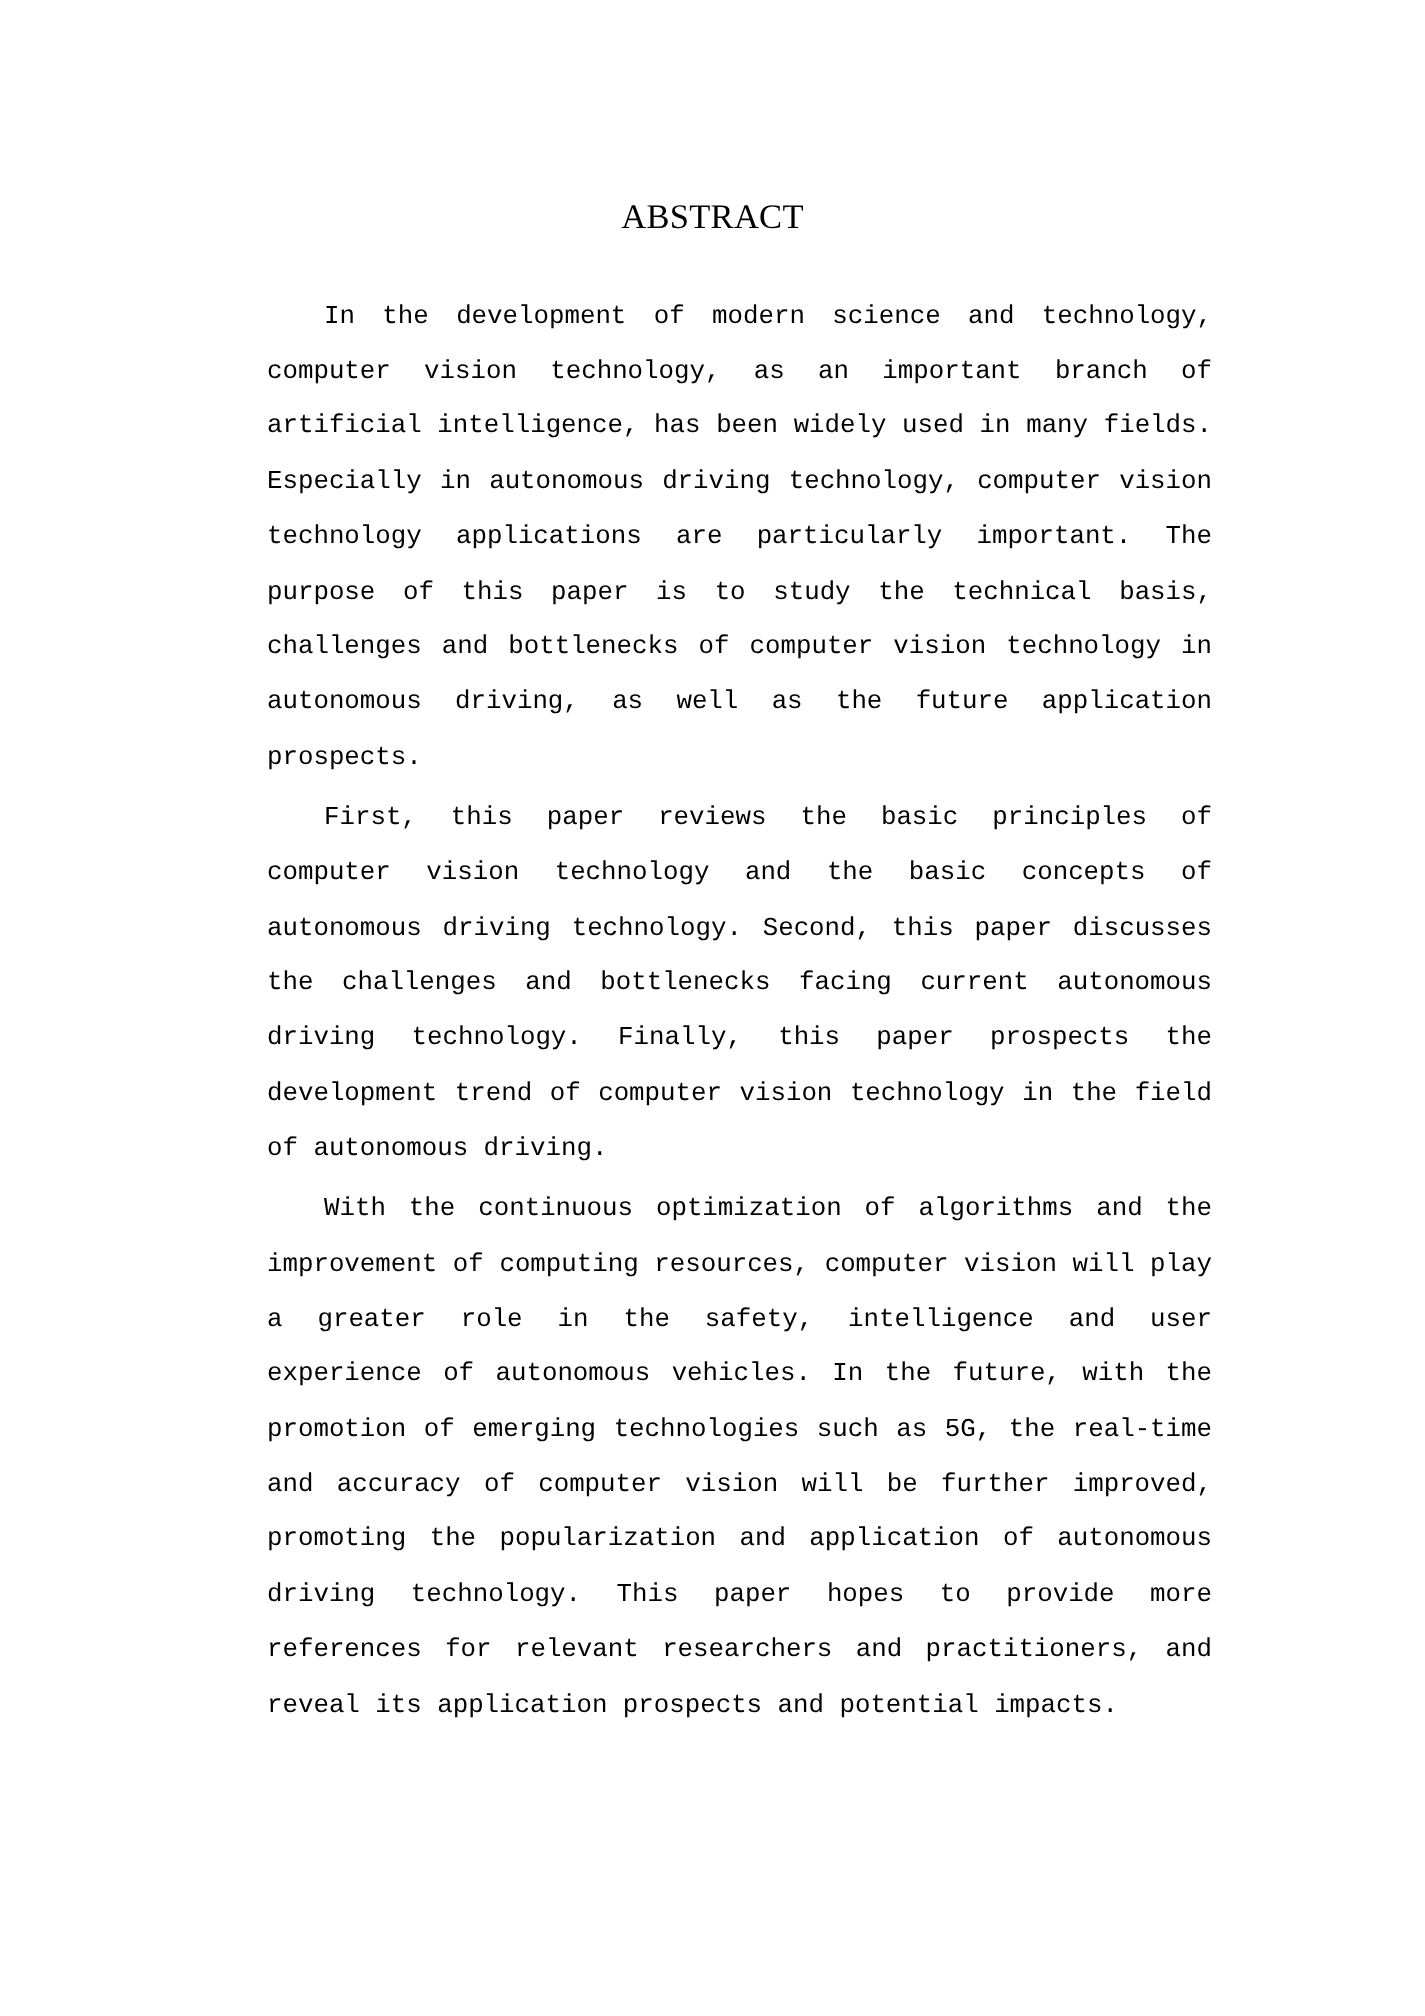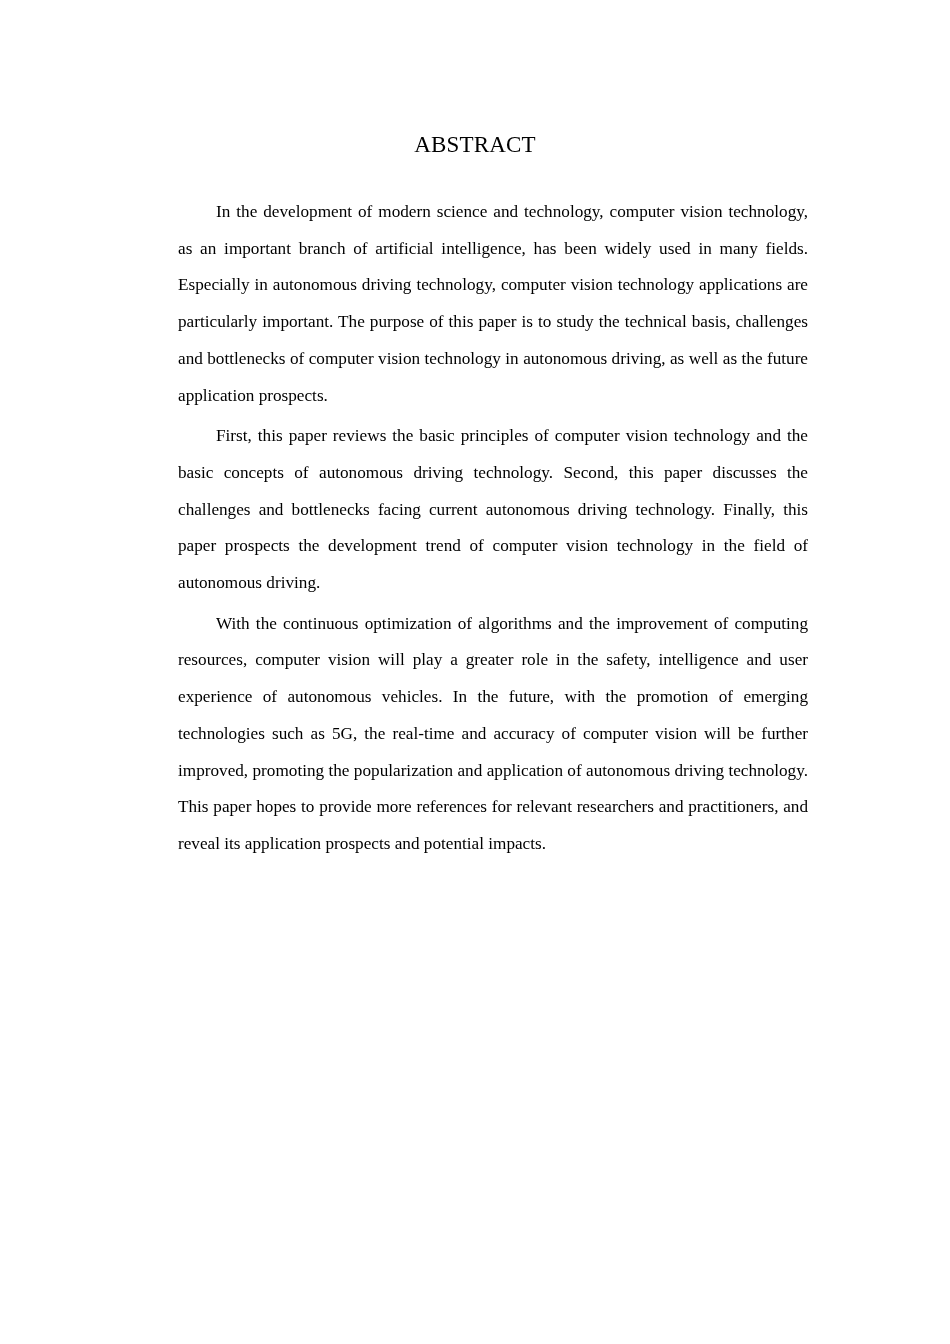--- a/index.html
+++ b/index.html
@@ -31,20 +31,21 @@
       text-align: center;
       font-size: 23px;
       line-height: 30px;
       letter-spacing: 0.2px;
     }
     .body-text {
       position: absolute;
       left: 178px;
       width: 630px;
       top: 190px;
+      font-family: Liberation Mono, monospace;
     }
     .para {
       margin: 0 0 4px 0;
       font-size: 17.2px;
       line-height: 36.7px;
       text-align: justify;
       text-indent: 38px;
     }
     .keywords {
       position: absolute;

